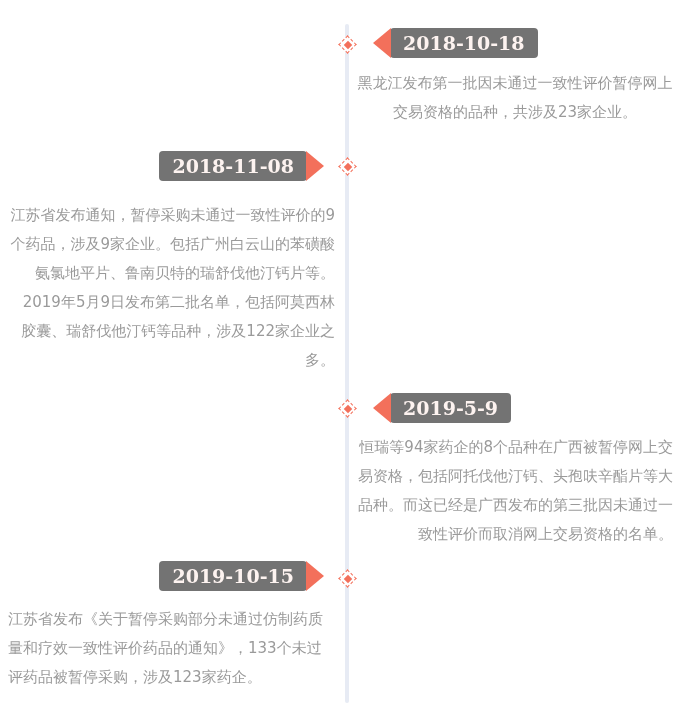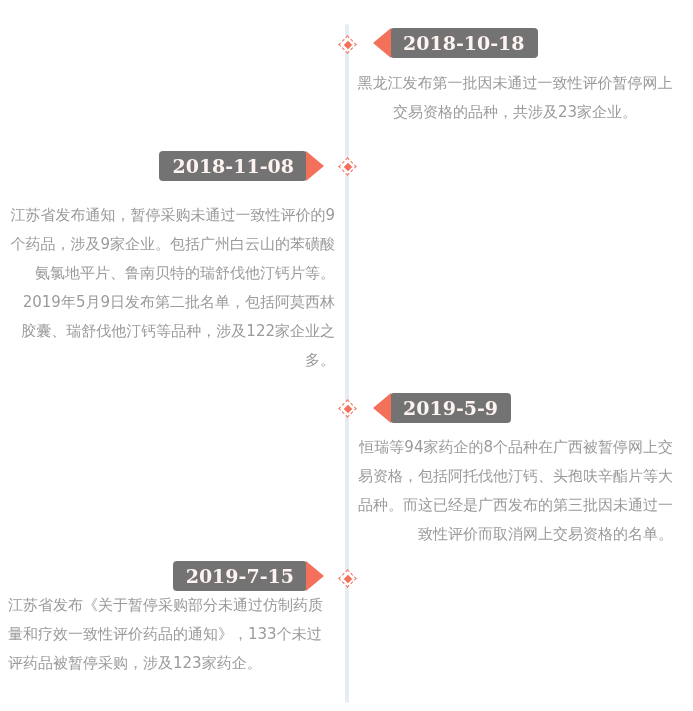--- a/index.html
+++ b/index.html
@@ -102,21 +102,21 @@
   
   .desc {
     position: absolute;
     font-size: 15px;
     line-height: 29px;
     color: #9a9a9a;
   }
   .t1 { left: 357px; top: 69px;  width: 316px; text-align: center; }
   .t2 { left: 8px;   top: 201px; width: 327px; text-align: right; }
   .t3 { left: 357px; top: 433px; width: 316px; text-align: right; }
-  .t4 { left: 8px;   top: 591px; width: 327px; text-align: left; }
+  .t4 { left: 8px;   top: 605px; width: 327px; text-align: left; }
 </style>
 </head>
 <body>
 
 <div class="page">
 
   <div class="axis"></div>
 
   <div class="marker m1">
     <span class="outer"></span>
@@ -136,16 +136,16 @@
     <span class="outer"></span>
     <span class="inner"></span>
   </div>
   <div class="badge arrow-left b3">2019-5-9</div>
   <div class="desc t3">恒瑞等94家药企的8个品种在广西被暂停网上交易资格，包括阿托伐他汀钙、头孢呋辛酯片等大品种。而这已经是广西发布的第三批因未通过一致性评价而取消网上交易资格的名单。</div>
 
   <div class="marker m4">
     <span class="outer"></span>
     <span class="inner"></span>
   </div>
-  <div class="badge arrow-right b4">2019-7-15</div>
+  <div class="badge arrow-right b4">2019-10-15</div>
   <div class="desc t4">江苏省发布《关于暂停采购部分未通过仿制药质量和疗效一致性评价药品的通知》，133个未过评药品被暂停采购，涉及123家药企。</div>
 
 </div>
 
 </body></html>

